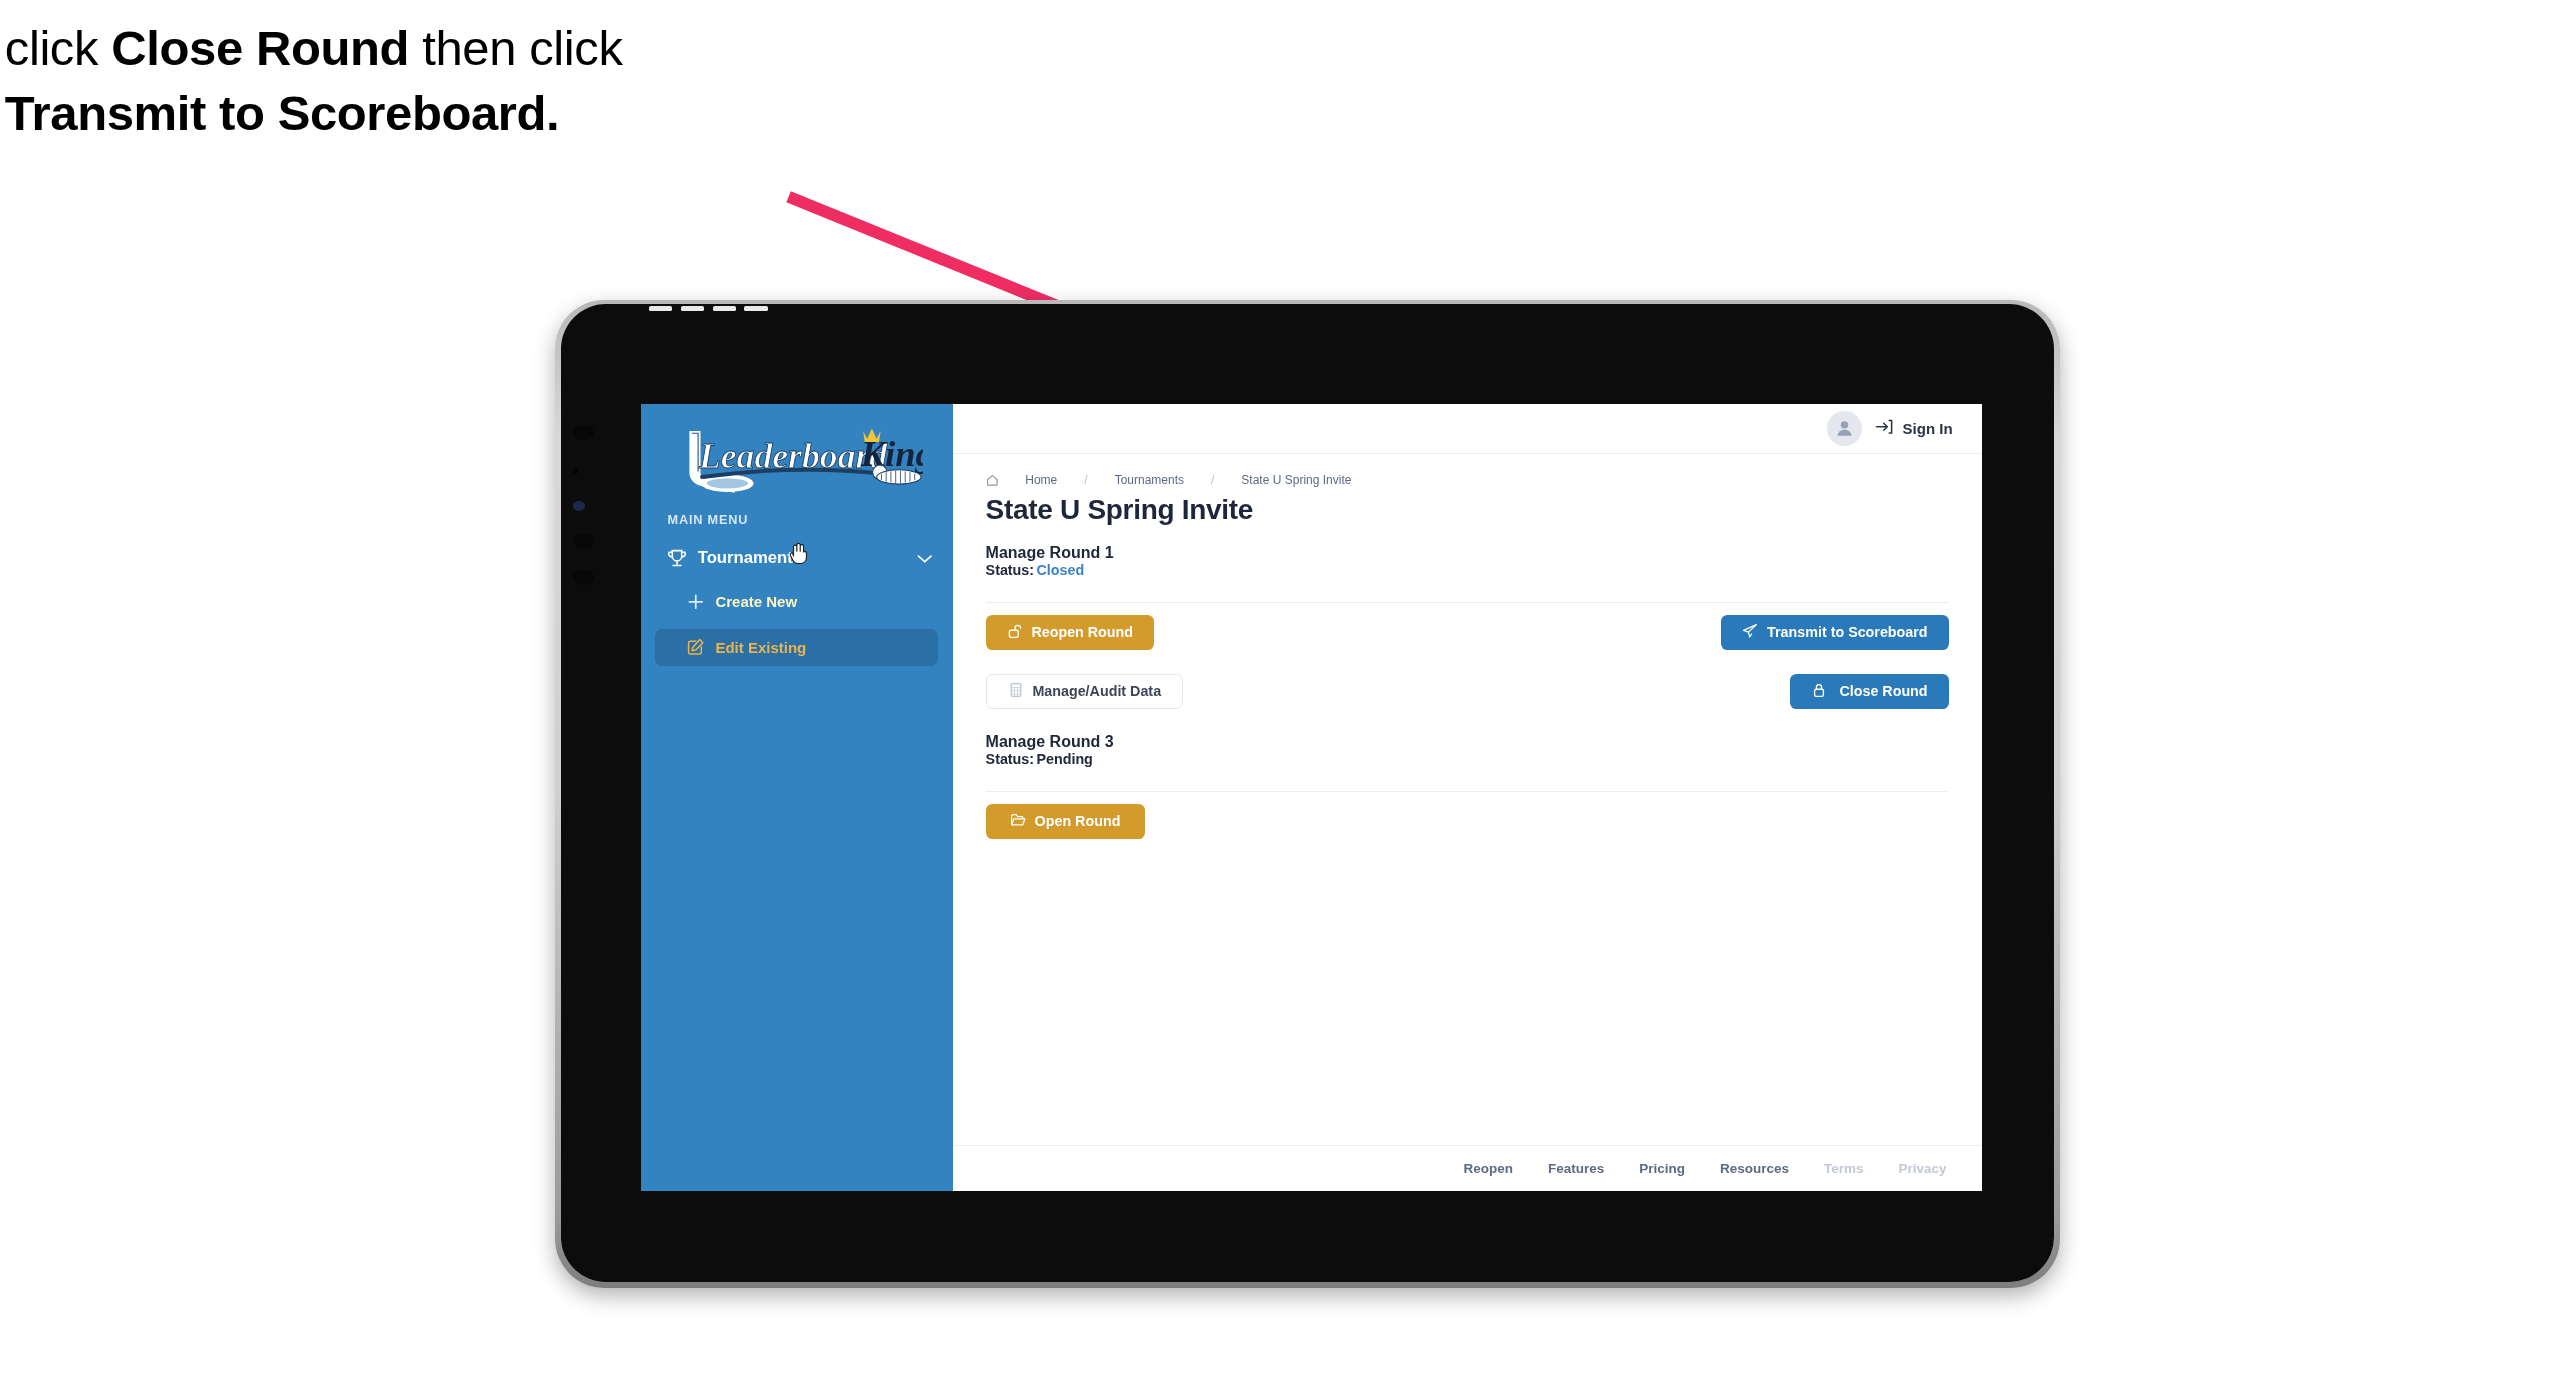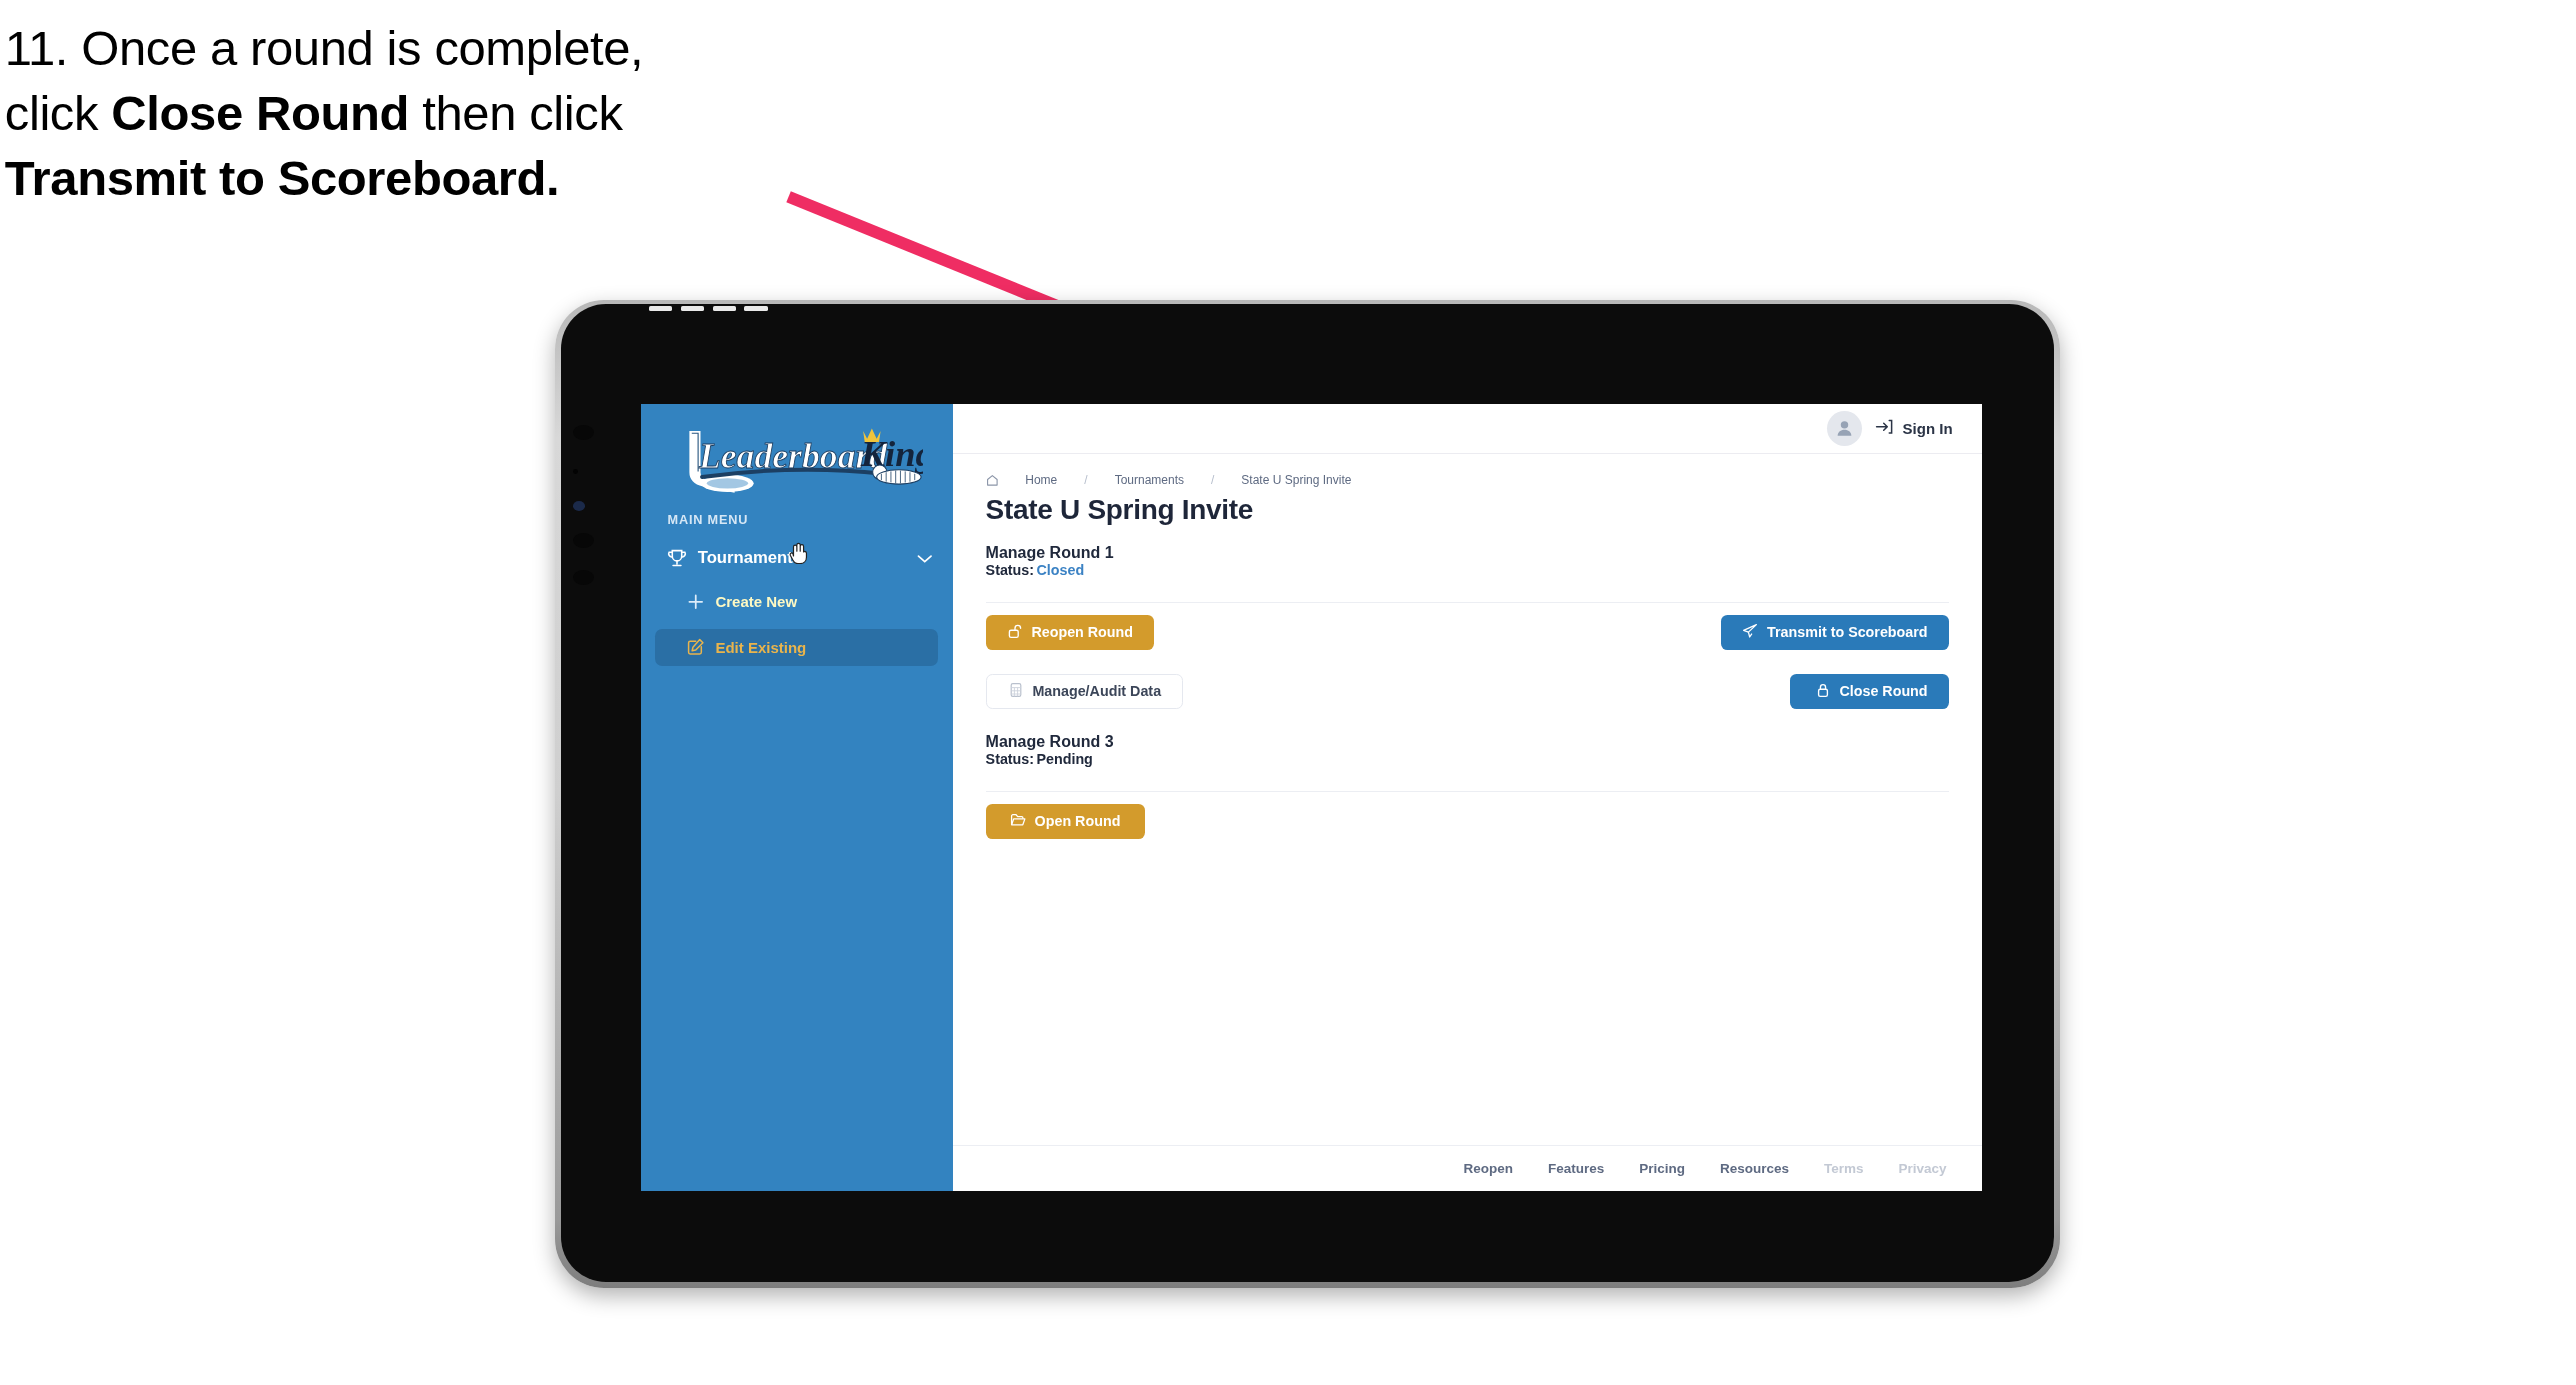--- a/index.html
+++ b/index.html
@@ -267,21 +267,21 @@
     padding: 0 21px;
     border-radius: 6.4px;
     font-size: 14.3px;
     font-weight: bold;
     border: none;
     cursor: pointer;
     white-space: nowrap;
     font-family: "Liberation Sans", sans-serif;
   }
   .btn-gold  { background: #d39b2c; color: #ffffff; min-width: 159px; justify-content: center; }
-  .btn-blue  { background: #2a7ab9; color: #ffffff; min-width: 159px; justify-content: flex-end; }
+  .btn-blue  { background: #2a7ab9; color: #ffffff; min-width: 159px; justify-content: space-between; }
   .btn-ghost {
     background: #ffffff;
     color: #3c4659;
     border: 0.8px solid #e5e8ef;
     min-width: 159px;
     justify-content: center;
   }
   .btn svg { flex: 0 0 auto; }
 
   
@@ -300,21 +300,20 @@
     font-weight: bold;
     color: #5e6a82;
     text-decoration: none;
   }
   .footer-link.muted { color: #c3c9d4; }
 </style>
 </head>
 <body>
 
 <div id="instruction">
-  <div>11. Once a round is complete,</div>
   <div><span>click </span><span class="b">Close Round</span><span> then click</span></div>
   <div class="b">Transmit to Scoreboard.</div>
 </div>
 
 <svg id="annotation-arrow" viewBox="0 0 3234 1740">
   <defs>
     <marker id="arrowhead" markerWidth="4.2" markerHeight="4.2" refX="1.1" refY="2.1" orient="auto">
       <polygon points="0,0 4.2,2.1 0,4.2" fill="#EF2D63"></polygon>
     </marker>
   </defs>

